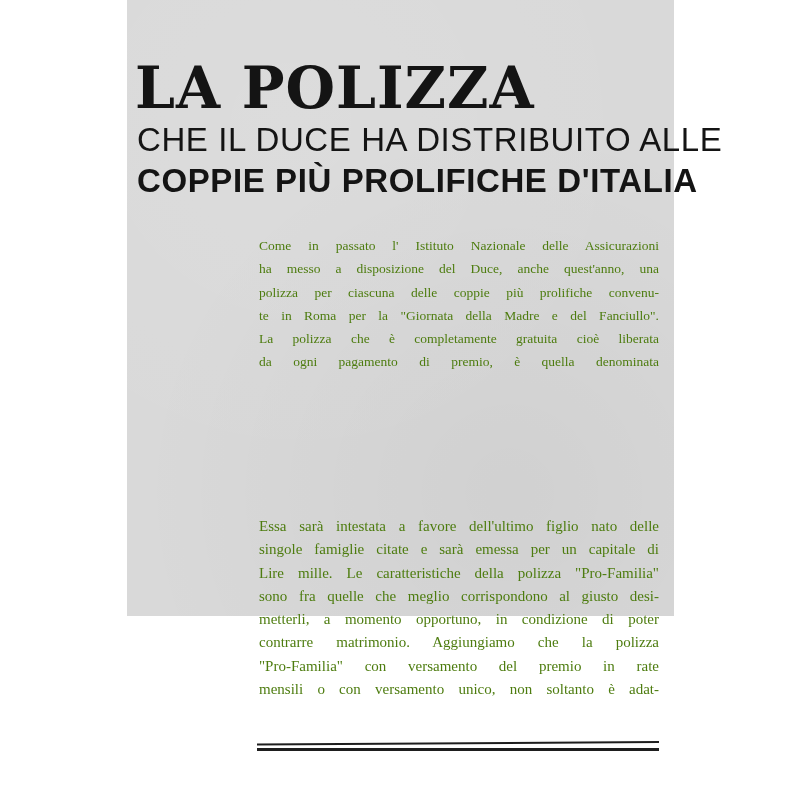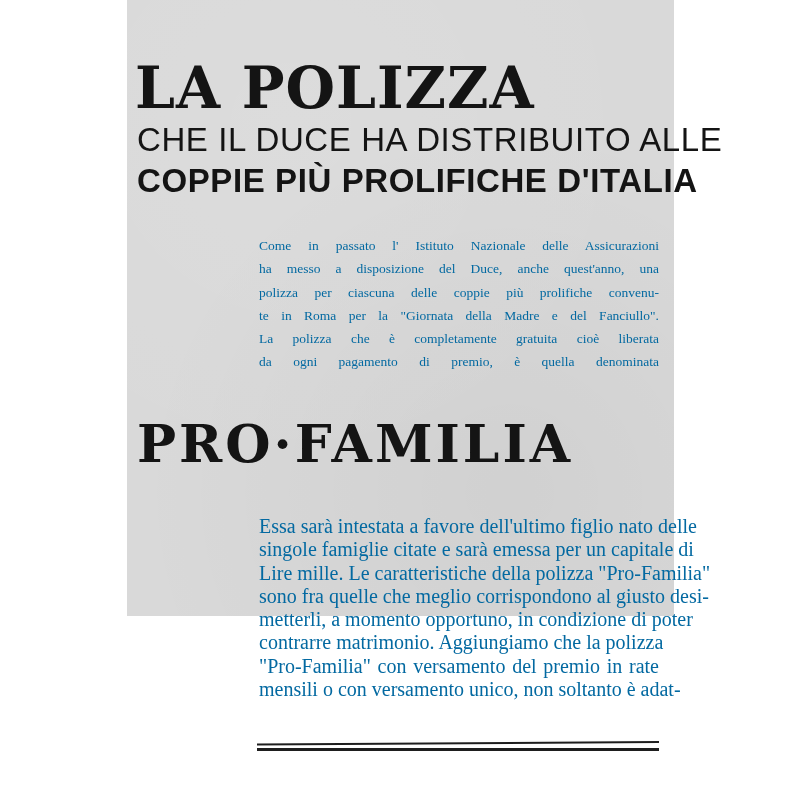--- a/index.html
+++ b/index.html
@@ -43,32 +43,32 @@
       white-space: nowrap;
       font-weight: normal;
     }
     .subtitle.l1 { top: 125px; }
     .subtitle.l2 { top: 166px; font-weight: bold; }
     .para {
       position: absolute;
       left: 132px;
       width: 400px;
       font-family: "Liberation Serif", serif;
-      color: #0369a1;
+      color: #4d7c0f;
     }
     .para .line {
       display: block;
       white-space: nowrap;
       text-align-last: justify;
       text-align: justify;
       height: 23.3px;
       line-height: 23.3px;
     }
     .para1 { top: 234px; font-size: 13.5px; }
-    .para2 { top: 515px; font-size: 20px; }
+    .para2 { top: 515px; font-size: 15px; }
     .para2 .line { height: 23.3px; line-height: 23.3px; }
     .title-second {
       position: absolute;
       left: 10px;
       top: 412px;
       font-family: "DejaVu Serif", serif;
       font-weight: bold;
       font-size: 52px;
       line-height: 64px;
       letter-spacing: 3px;
@@ -104,21 +104,20 @@
 
   <div class="para para1">
     <span class="line">Come in passato l' Istituto Nazionale delle Assicurazioni</span>
     <span class="line">ha messo a disposizione del Duce, anche quest'anno, una</span>
     <span class="line">polizza per ciascuna delle coppie più prolifiche convenu-</span>
     <span class="line">te in Roma per la "Giornata della Madre e del Fanciullo".</span>
     <span class="line">La polizza che è completamente gratuita cioè liberata</span>
     <span class="line">da ogni pagamento di premio, è quella denominata</span>
   </div>
 
-  <div class="title-second">PRO·FAMILIA</div>
 
   <div class="para para2">
     <span class="line">Essa sarà intestata a favore dell'ultimo figlio nato delle</span>
     <span class="line">singole famiglie citate e sarà emessa per un capitale di</span>
     <span class="line">Lire mille. Le caratteristiche della polizza "Pro-Familia"</span>
     <span class="line">sono fra quelle che meglio corrispondono al giusto desi-</span>
     <span class="line">metterli, a momento opportuno, in condizione di poter</span>
     <span class="line">contrarre matrimonio. Aggiungiamo che la polizza</span>
     <span class="line">"Pro-Familia" con versamento del premio in rate</span>
     <span class="line">mensili o con versamento unico, non soltanto è adat-</span>

